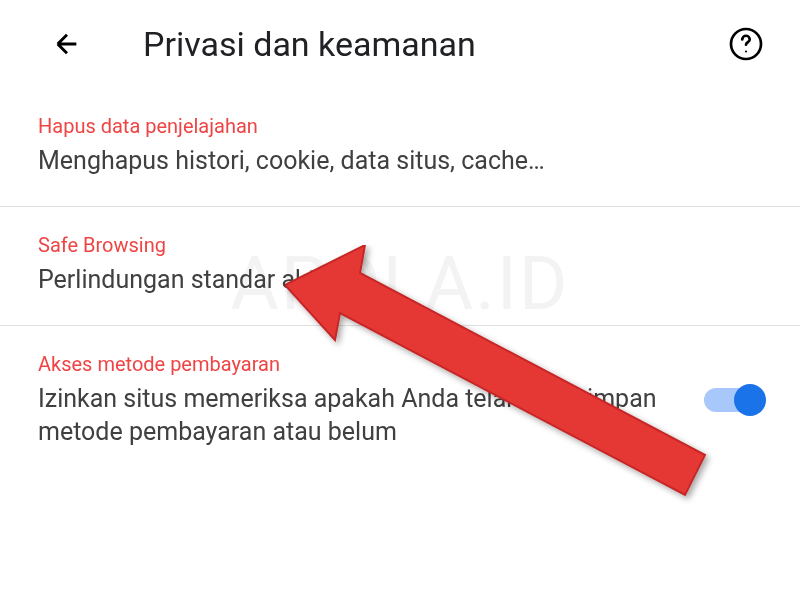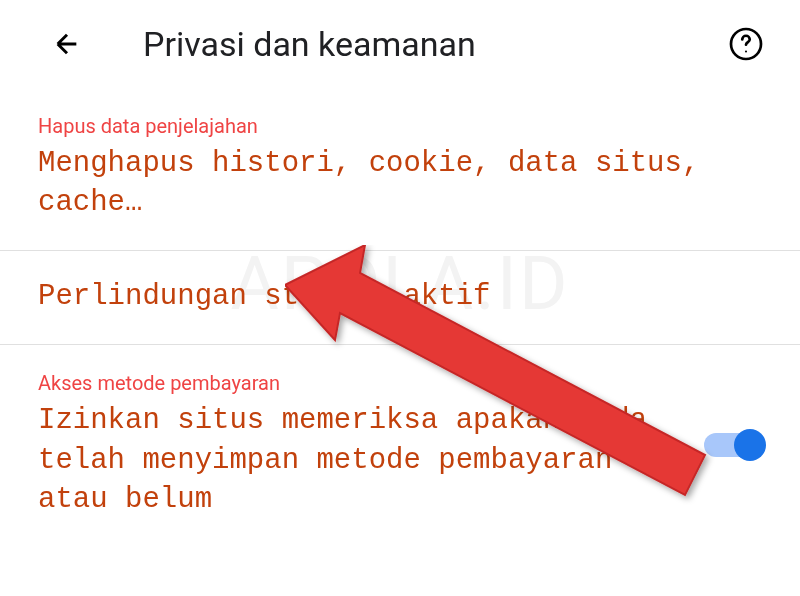--- a/index.html
+++ b/index.html
@@ -52,24 +52,23 @@
     }
     .settings-item:first-of-type {
       padding-top: 48px;
     }
     .item-title {
       font-size: 20px;
       color: #ef4444;
       margin-bottom: 6px;
     }
     .item-subtitle {
-      font-size: 29px;
-      color: #c2410c;
+      font-size: 25px;
+      color: #404040;
       line-height: 1.35;
-      font-family: Liberation Mono, monospace;
     }
     .settings-item-toggle {
       padding: 26px 38px 28px;
       display: flex;
       align-items: center;
       justify-content: flex-start;
     }
     .item-text {
       flex: 1;
       padding-right: 20px;
@@ -137,20 +136,21 @@
 </div>
 
 <div class="watermark">APOLA.ID</div>
 
 <div class="settings-item">
   <div class="item-title">Hapus data penjelajahan</div>
   <div class="item-subtitle">Menghapus histori, cookie, data situs, cache…</div>
 </div>
 
 <div class="settings-item">
+  <div class="item-title">Safe Browsing</div>
   <div class="item-subtitle">Perlindungan standar aktif</div>
 </div>
 
 <div class="settings-item-toggle">
   <div class="item-text">
     <div class="item-title">Akses metode pembayaran</div>
     <div class="item-subtitle">Izinkan situs memeriksa apakah Anda telah menyimpan metode pembayaran atau belum</div>
   </div>
   <div class="toggle">
     <div class="toggle-thumb"></div>

